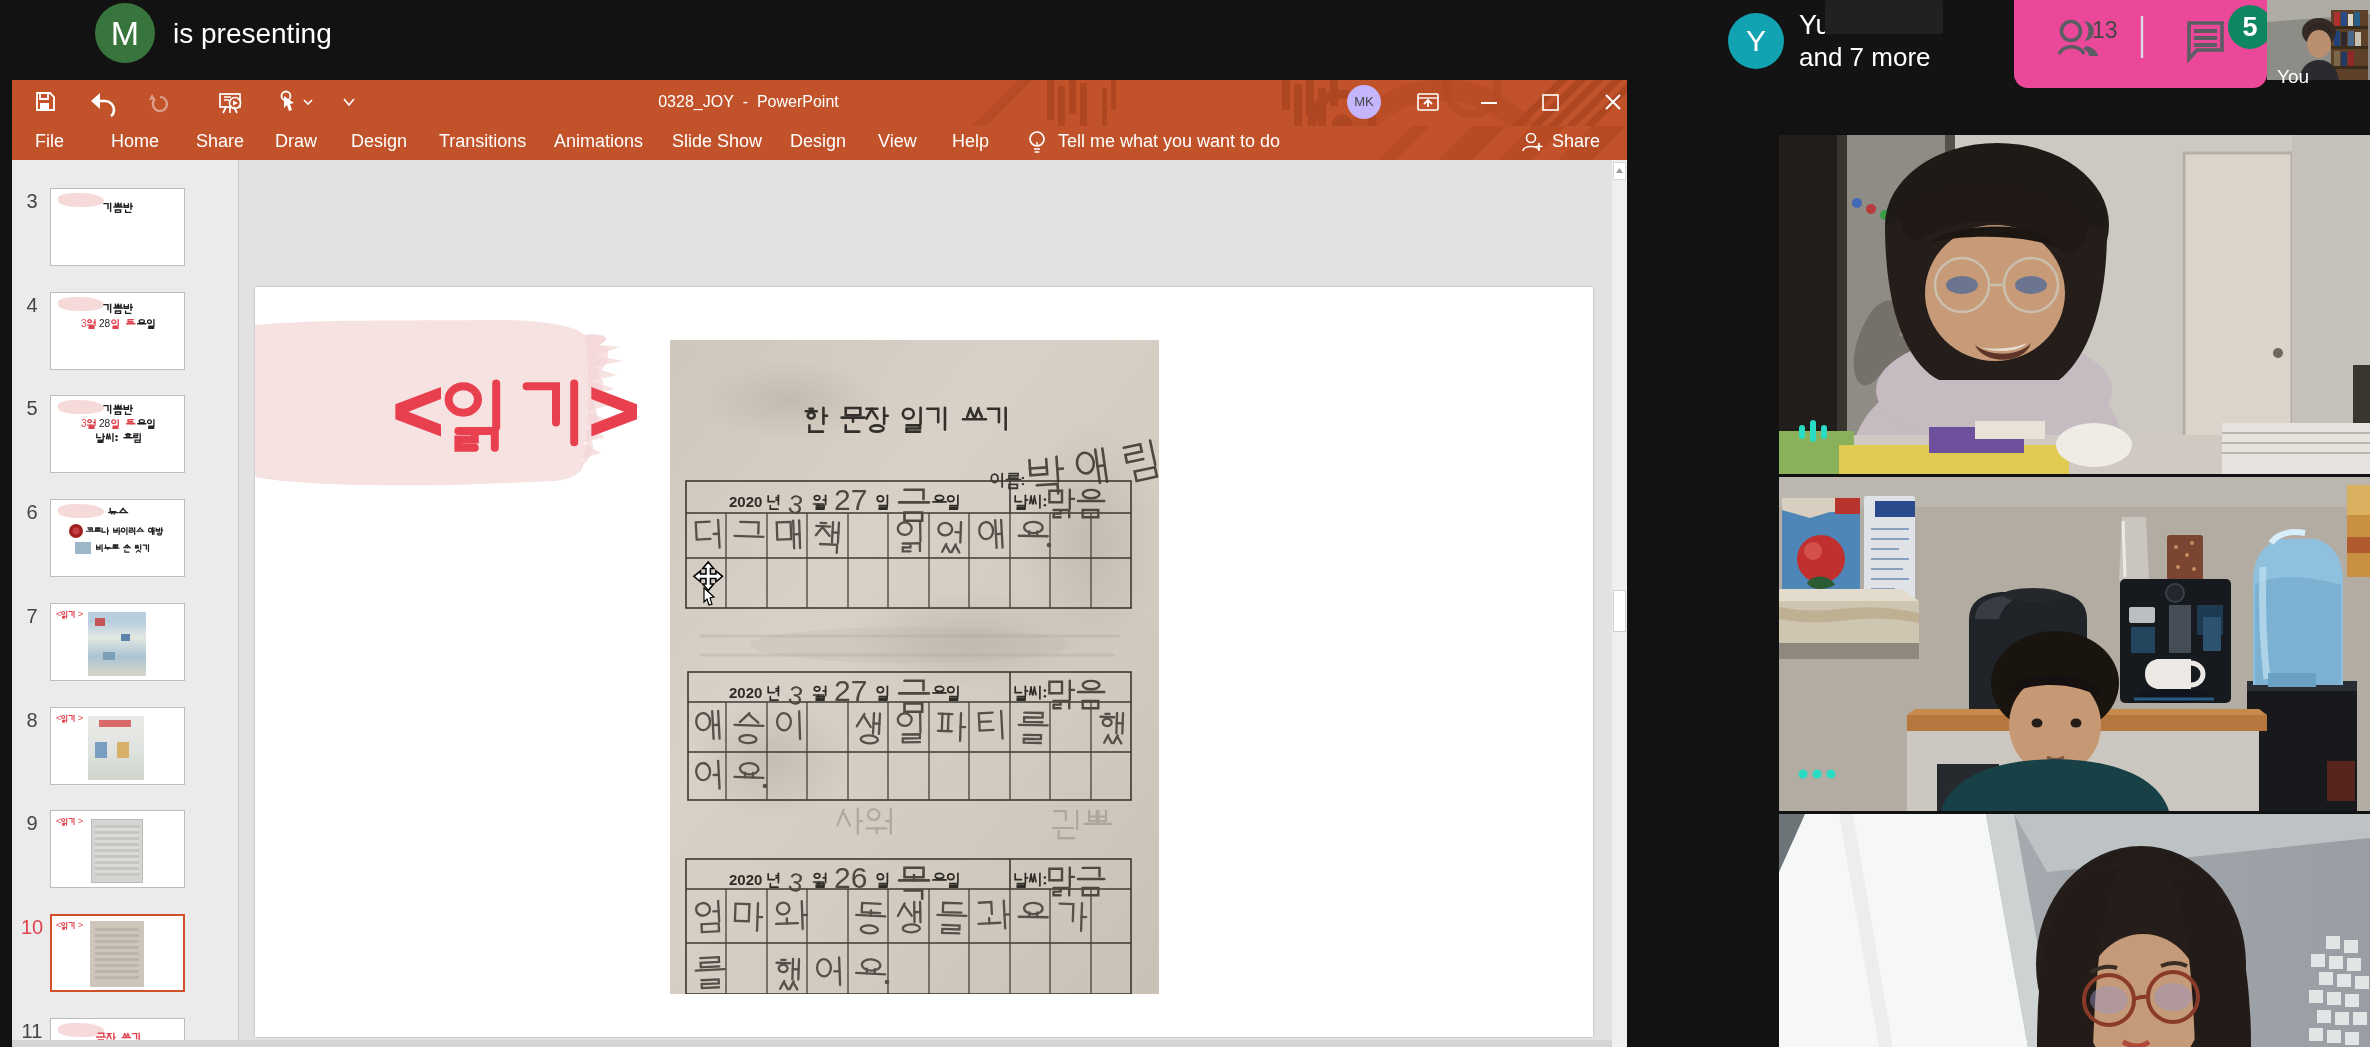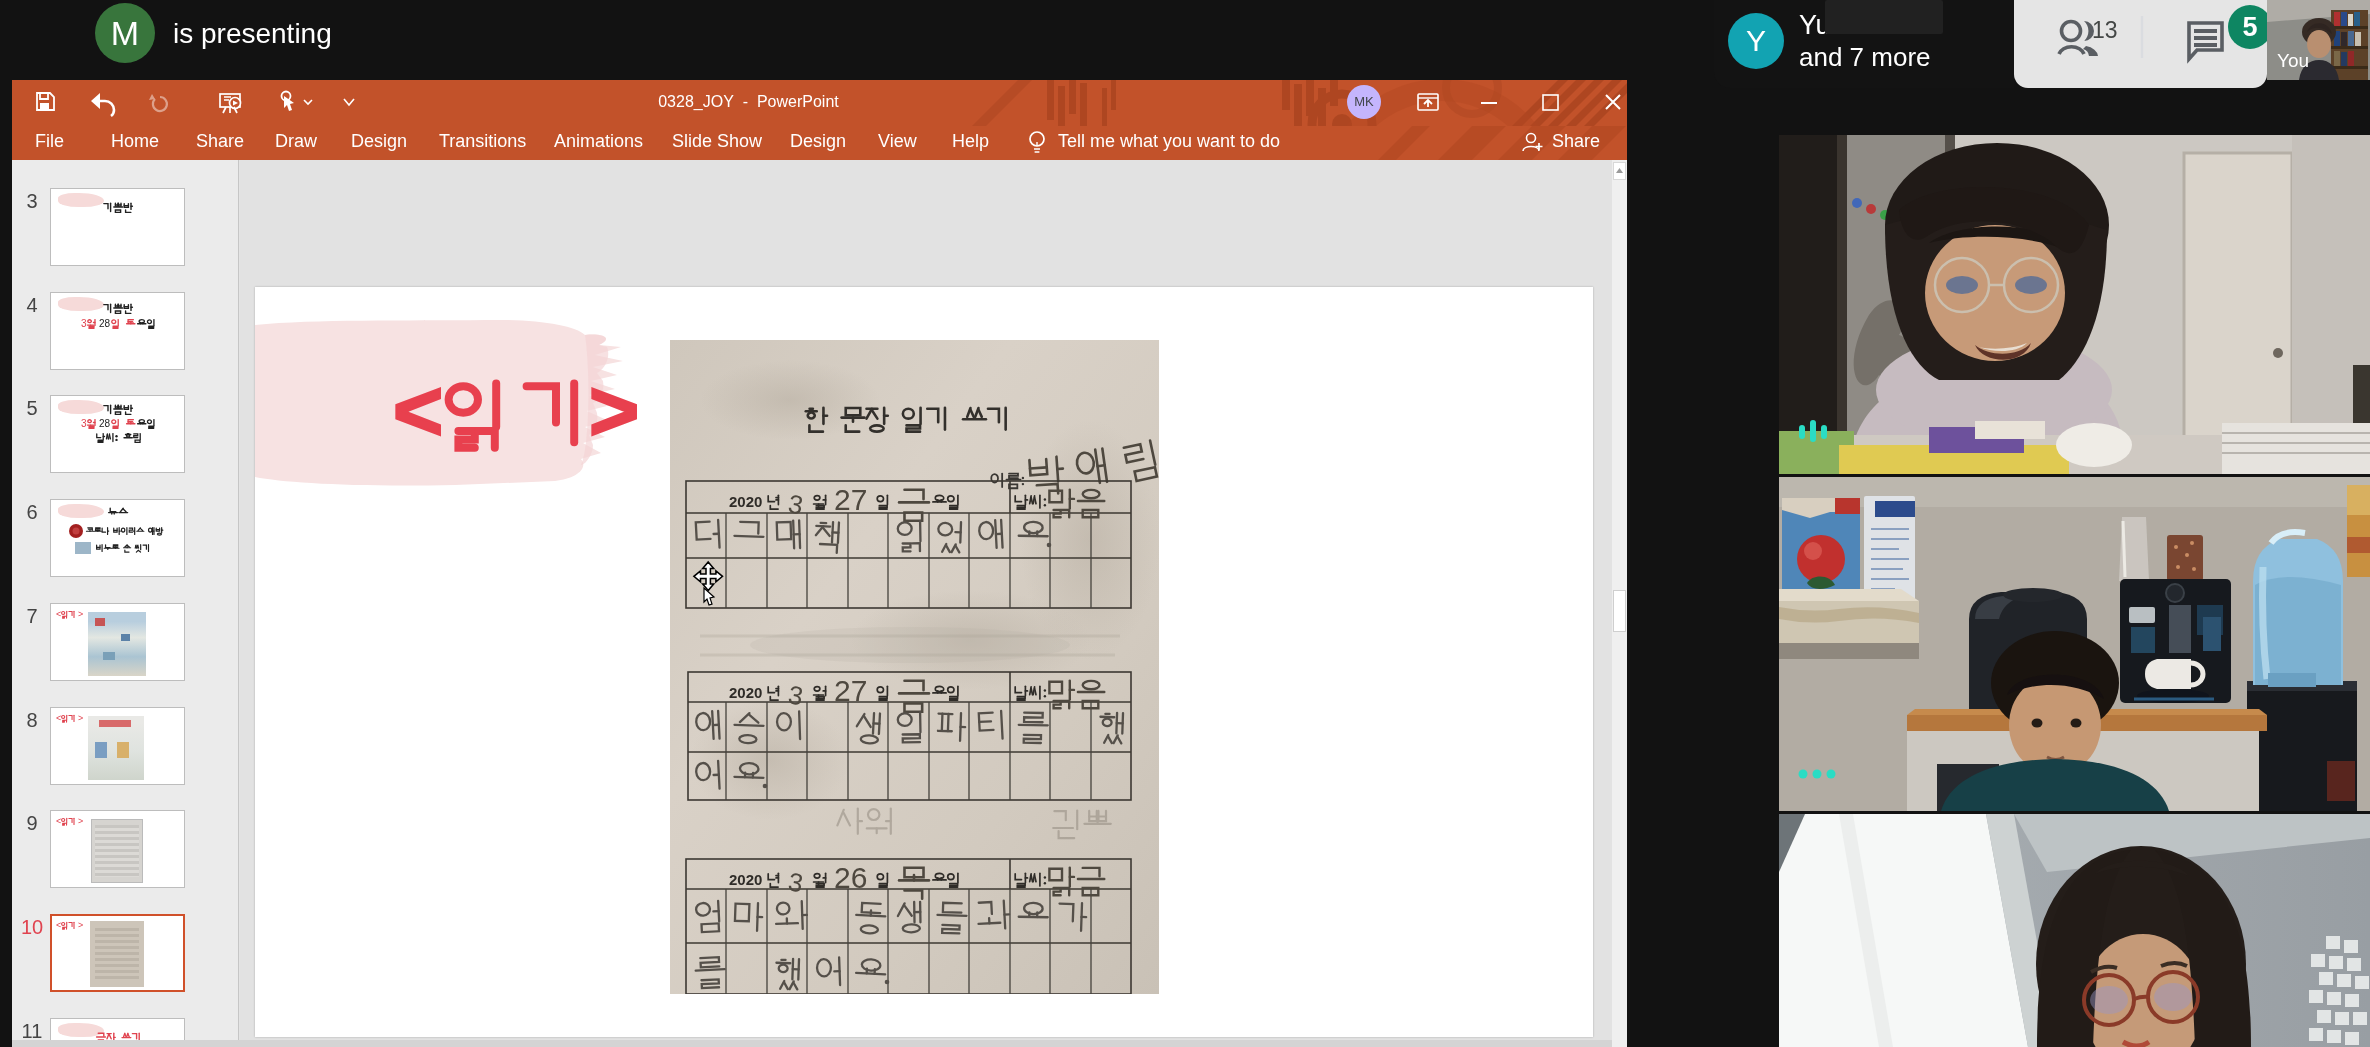--- a/index.html
+++ b/index.html
@@ -36,23 +36,23 @@
   #v2 { top:477px; height:334px; }
   #v3 { top:814px; height:233px; }
 
   
   #trchip { left:1714px; top:0; width:300px; height:88px; background:#131313; border-radius:0 0 0 16px; }
   #ycircle { left:1728px; top:13px; width:56px; height:56px; border-radius:50%; background:#12a3b2;
      color:#fff; font-size:30px; text-align:center; line-height:56px;}
   #yuname { left:1799px; top:10px; color:#fff; font-size:27px; }
   #and7 { left:1799px; top:42px; color:#fff; font-size:26px; }
   #blurbox { left:1825px; top:0px; width:118px; height:34px; background:#212121; border-radius:2px;}
-  #whitepanel { left:2014px; top:0; width:253px; height:88px; background:#e5e5e5; border-radius:0 0 14px 14px; }
+  #whitepanel { left:2014px; top:0; width:253px; height:88px; background:#ec4899; border-radius:0 0 14px 14px; }
   #youthumb { left:2267px; top:0; width:103px; height:80px; background:#8e8e8a; overflow:hidden;}
-  #youlabel { left:2277px; top:50px; color:#fff; font-size:19px; }
+  #youlabel { left:2277px; top:66px; color:#fff; font-size:19px; }
 </style>
 </head>
 <body>
 <div id="screen">
 
   <div class="abs" id="mcircle">M</div>
   <div class="abs" id="presenting">is presenting</div>
 
   <div class="abs" id="ppt">
     <div class="abs" id="titlebar">

